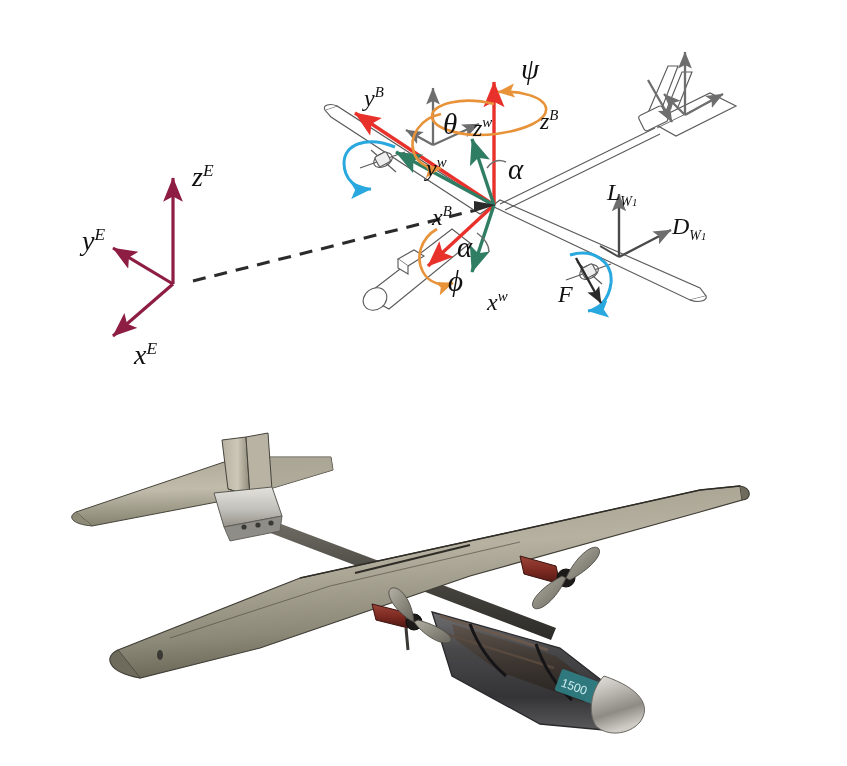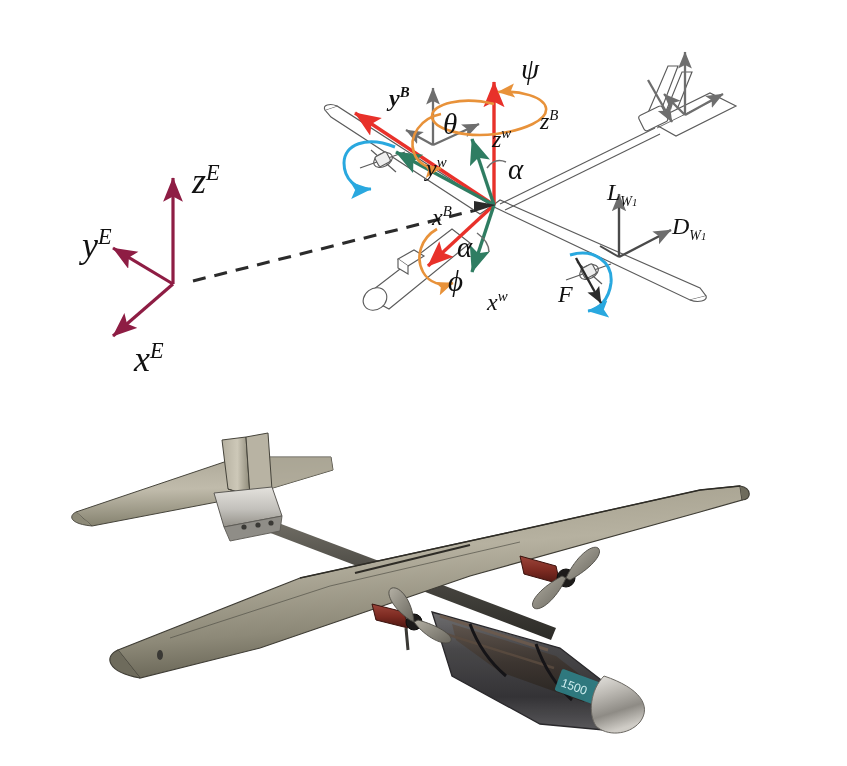--- a/index.html
+++ b/index.html
@@ -2,21 +2,21 @@
 <html><head>
 <meta charset="utf-8">
 <style>
   html,body{margin:0;padding:0;background:#ffffff;}
   body{width:847px;height:766px;font-family:"Liberation Serif",serif;overflow:hidden;position:relative;}
   #fig{position:absolute;left:0;top:0;width:847px;height:766px;}
   .lbl{position:absolute;font-family:"Liberation Serif",serif;font-style:italic;color:#111;white-space:nowrap;line-height:1;}
   .lbl sup{font-size:.62em;font-style:italic;vertical-align:super;}
   .lbl sub{font-size:.58em;font-style:italic;vertical-align:sub;}
   .lbl .sub2{font-size:.45em;vertical-align:sub;}
-  .big{font-size:36px;}
+  .big{font-size:28px;}
   .mid{font-size:24px;}
   .gk{font-size:29px;}
 </style>
 </head>
 <body>
 
 <svg id="fig" viewBox="0 0 847 766">
   <defs>
     <marker id="mEarth" markerWidth="9" markerHeight="9" refX="7.4" refY="3.1" orient="auto">
       <path d="M0,0 L7.6,3.1 L0,6.2 L1.6,3.1 Z" fill="#8e1d44"></path>
@@ -264,25 +264,25 @@
     </g>
 
     <path d="M432,612 L520,530 L700,490 L740,486 L742,500 L700,512 L470,576 L452,612 Z" fill="url(#gWingTop2)" stroke="#3e3c34" stroke-width="1.2" opacity="0.0"></path>
   </g>
 </svg>
 
 <div class="lbl big" style="left:192px;top:162px;"><span>z</span><sup>E</sup></div>
 <div class="lbl big" style="left:82px;top:226px;"><span>y</span><sup>E</sup></div>
 <div class="lbl big" style="left:134px;top:340px;"><span>x</span><sup>E</sup></div>
 
-<div class="lbl mid" style="left:389px;top:85px;font-weight:bold;"><span>y</span><sup>B</sup></div>
+<div class="lbl mid" style="left:364px;top:85px;"><span>y</span><sup>B</sup></div>
 <div class="lbl mid" style="left:540px;top:108px;"><span>z</span><sup>B</sup></div>
 <div class="lbl mid" style="left:432px;top:204px;"><span>x</span><sup>B</sup></div>
 
-<div class="lbl mid" style="left:473px;top:126px;margin-left:19px;"><span>z</span><sup>w</sup></div>
+<div class="lbl mid" style="left:473px;top:115px;"><span>z</span><sup>w</sup></div>
 <div class="lbl mid" style="left:426px;top:155px;font-family:Liberation Serif, serif;"><span>y</span><sup>w</sup></div>
 <div class="lbl mid" style="left:487px;top:245px;margin-top:44px;"><span>x</span><sup>w</sup></div>
 
 <div class="lbl gk" style="left:521px;top:55px;"><span>ψ</span></div>
 <div class="lbl gk" style="left:443px;top:110px;"><span>θ</span></div>
 <div class="lbl gk" style="left:448px;top:267px;"><span>ϕ</span></div>
 
 <div class="lbl gk" style="left:508px;top:155px;"><span>α</span></div>
 <div class="lbl gk" style="left:457px;top:233px;"><span>α</span></div>
 

